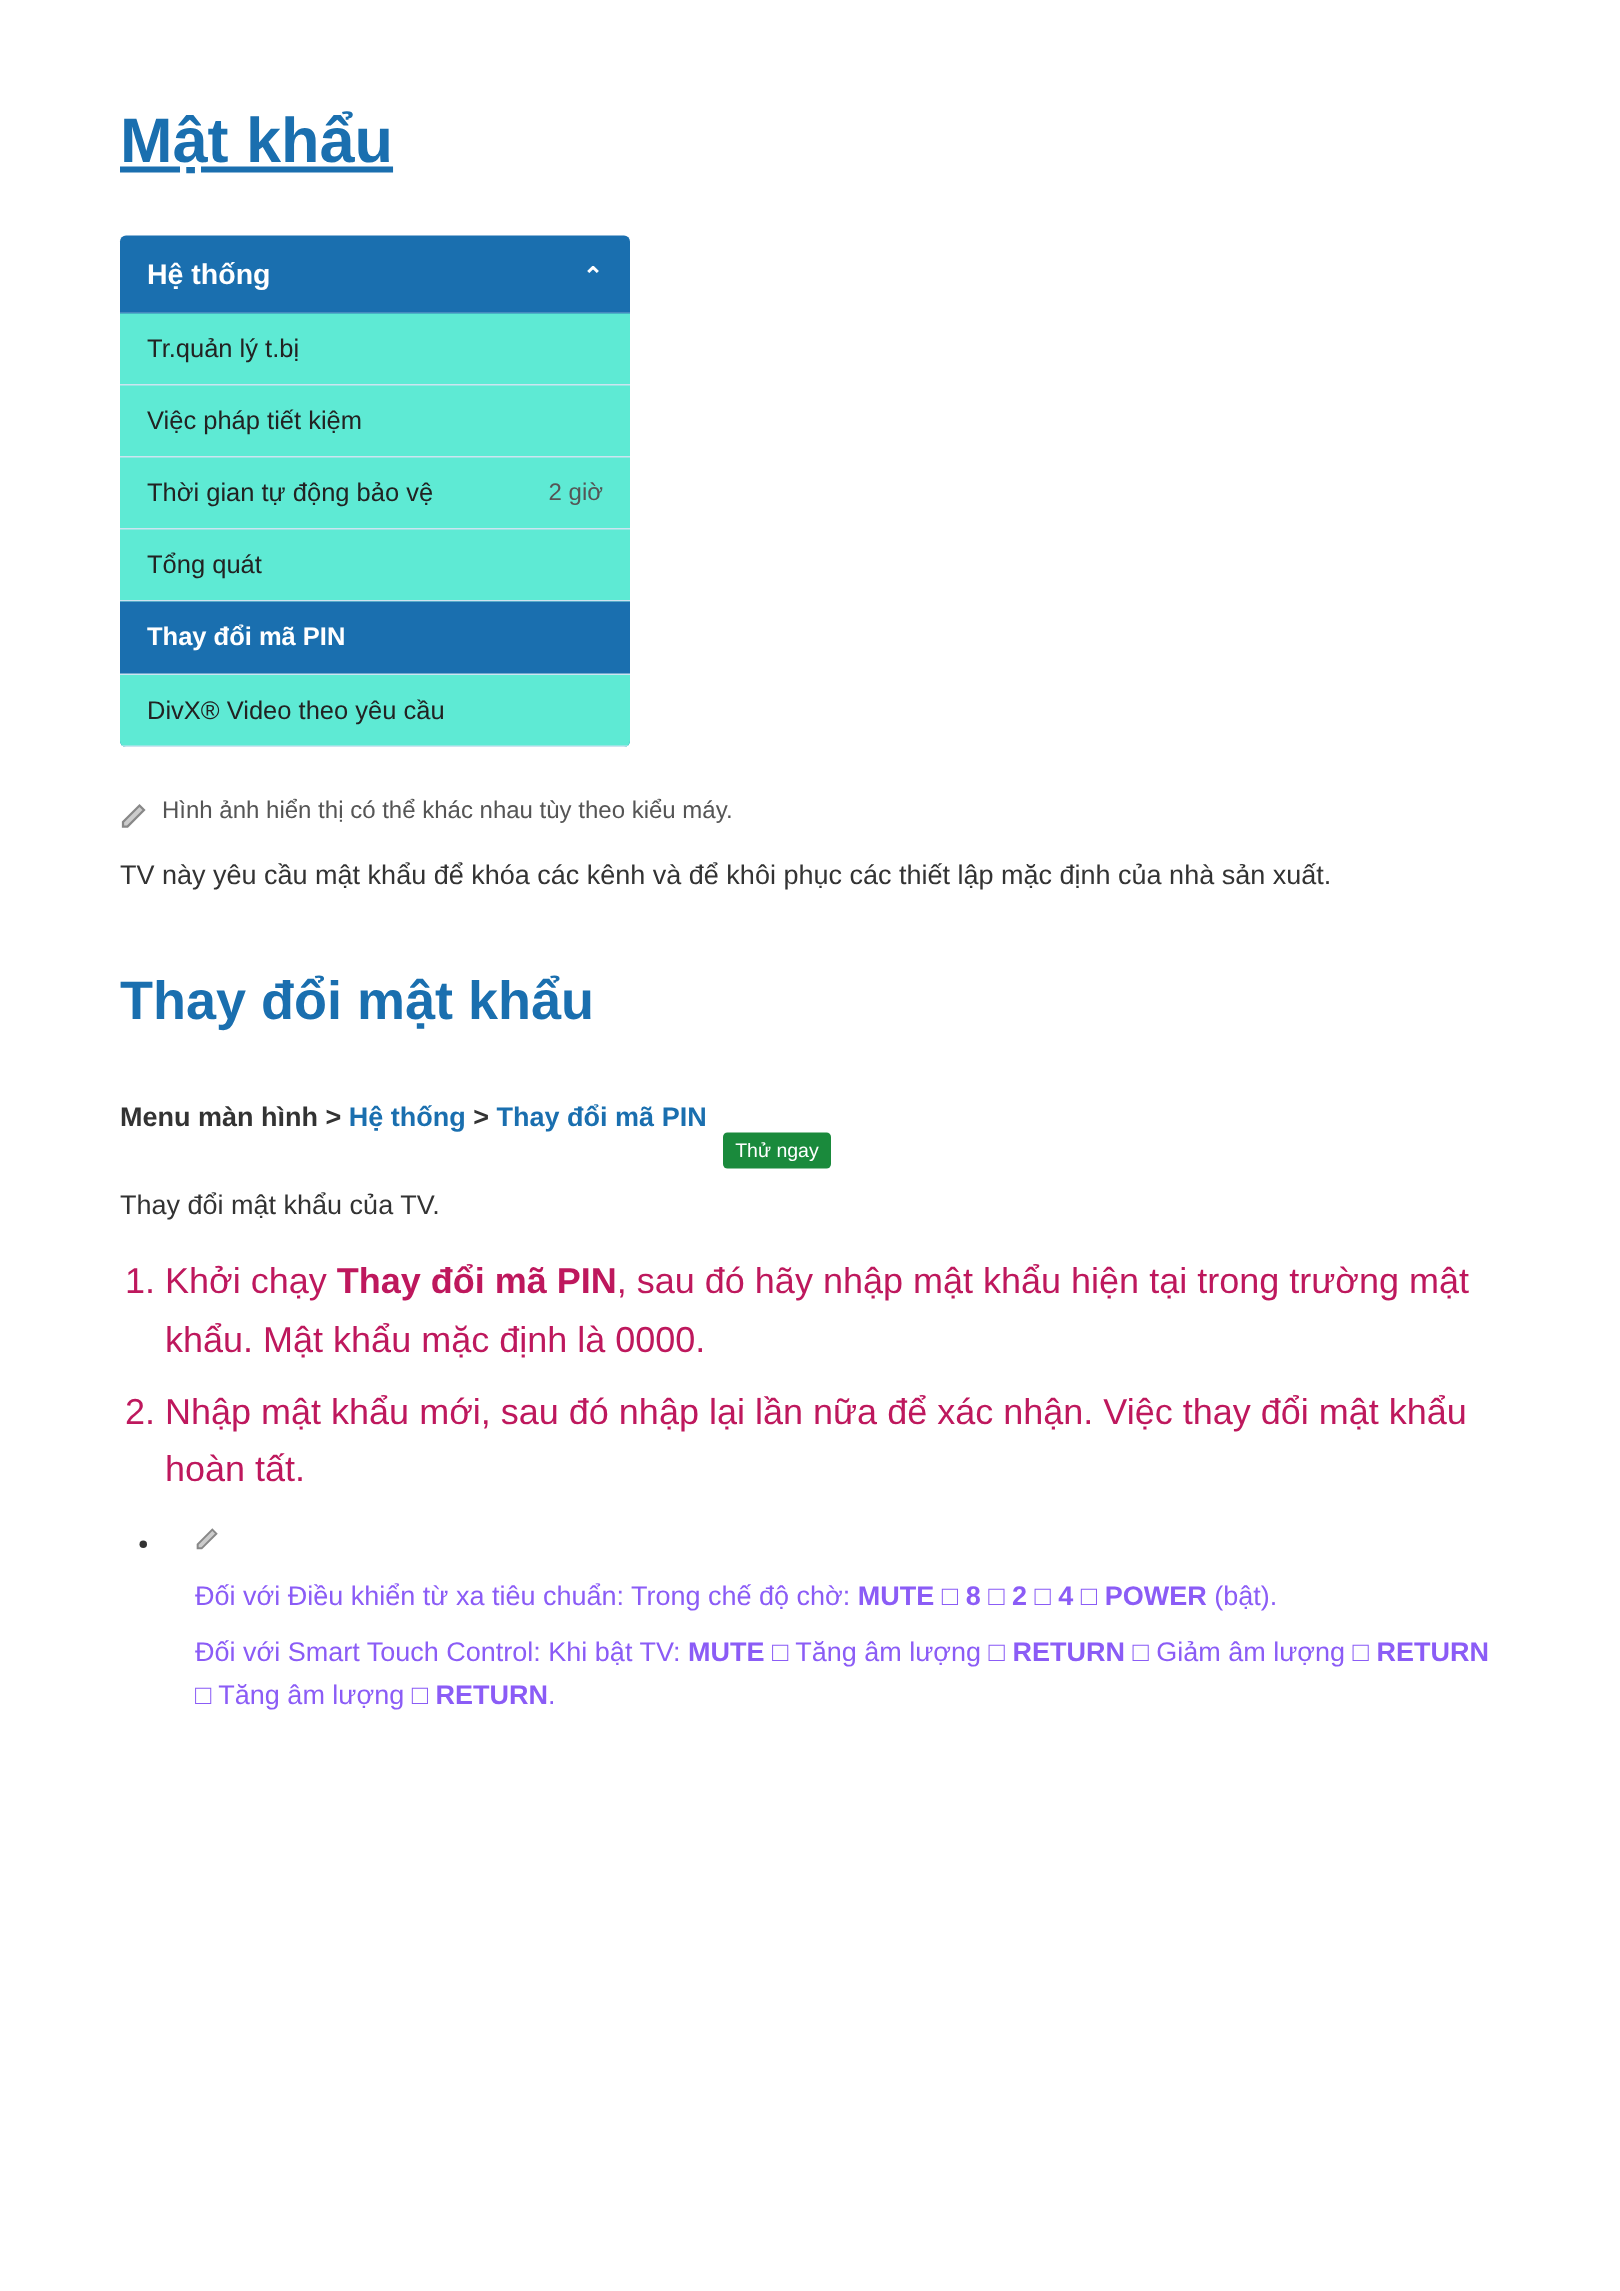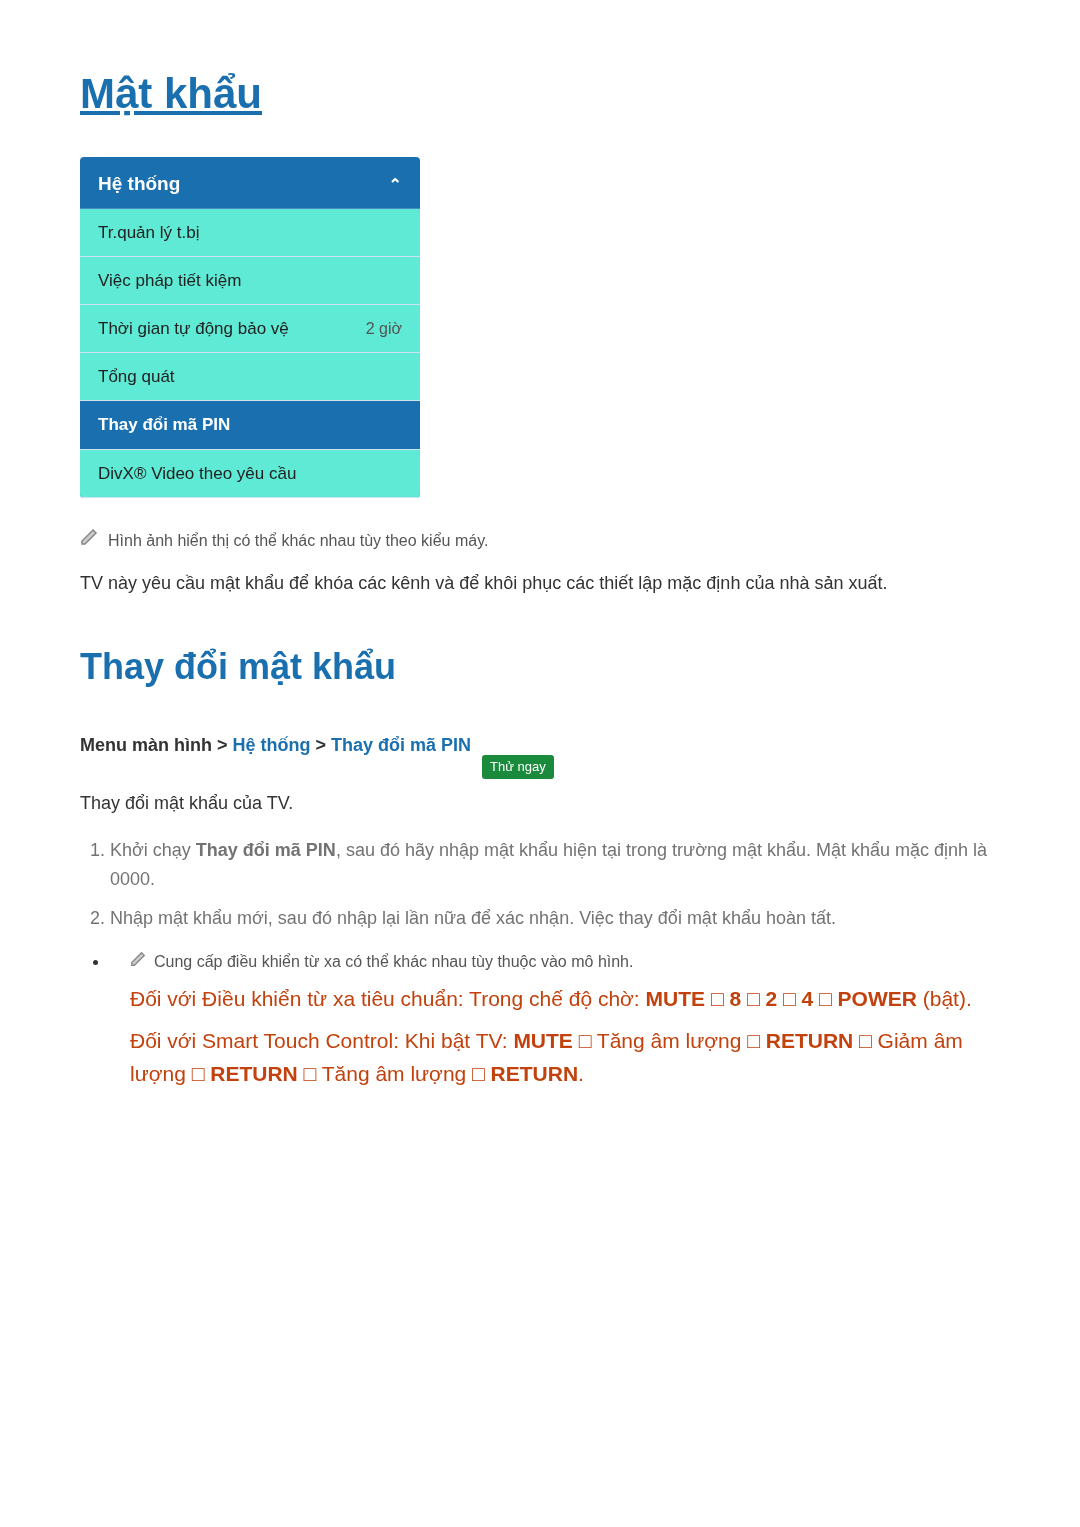--- a/index.html
+++ b/index.html
@@ -71,21 +71,21 @@
     }
     .menu-item .value {
       color: #555;
       font-size: 16px;
     }
     .menu-item.active .value {
       color: #fff;
     }
     .note-line {
       display: flex;
-      align-items: flex-start;
+      align-items: flex-end;
       gap: 10px;
       margin-bottom: 16px;
       color: #555;
       font-size: 16px;
     }
     .body-text {
       font-size: 18px;
       color: #333;
       margin-bottom: 18px;
     }
@@ -115,22 +115,22 @@
     .sub-text {
       font-size: 18px;
       color: #333;
       margin-bottom: 18px;
     }
     ol {
       padding-left: 30px;
       margin-bottom: 14px;
     }
     ol li {
-      font-size: 18px;
-      color: #737373;
+      font-size: 24px;
+      color: #be185d;
       margin-bottom: 10px;
       list-style-type: decimal;
     }
     ul {
       padding-left: 30px;
       margin-bottom: 10px;
     }
     ul li {
       font-size: 18px;
       color: #333;
@@ -143,22 +143,22 @@
       gap: 8px;
       margin: 8px 0 8px 20px;
       color: #555;
       font-size: 16px;
     }
     .indent-block {
       margin-left: 20px;
       margin-top: 6px;
     }
     .indent-text {
-      font-size: 21px;
-      color: #c2410c;
+      font-size: 18px;
+      color: #8b5cf6;
       margin-bottom: 8px;
     }
     strong, b {
       font-weight: bold;
     }
     .pencil-svg {
       display: inline-block;
       width: 18px;
       height: 18px;
     }
@@ -238,21 +238,20 @@
 <ul>
   <li>
 
     
     <div class="inner-note">
       <span>
         <svg viewBox="0 0 18 18" width="16" height="16" fill="none">
           <path d="M13 2l3 3L5 16H2v-3L13 2z" stroke="#888" stroke-width="1.5" fill="#ccc"></path>
         </svg>
       </span>
-      <span>Cung cấp điều khiển từ xa có thể khác nhau tùy thuộc vào mô hình.</span>
     </div>
 
     
     <div class="indent-block">
       <p class="indent-text">
         Đối với Điều khiển từ xa tiêu chuẩn: Trong chế độ chờ: <strong>MUTE</strong> □ <strong>8</strong> □ <strong>2</strong> □ <strong>4</strong> □ <strong>POWER</strong> (bật).
       </p>
       <p class="indent-text">
         Đối với Smart Touch Control: Khi bật TV: <strong>MUTE</strong> □ Tăng âm lượng □ <strong>RETURN</strong> □ Giảm âm lượng □ <strong>RETURN</strong> □ Tăng âm lượng □ <strong>RETURN</strong>.
       </p>

